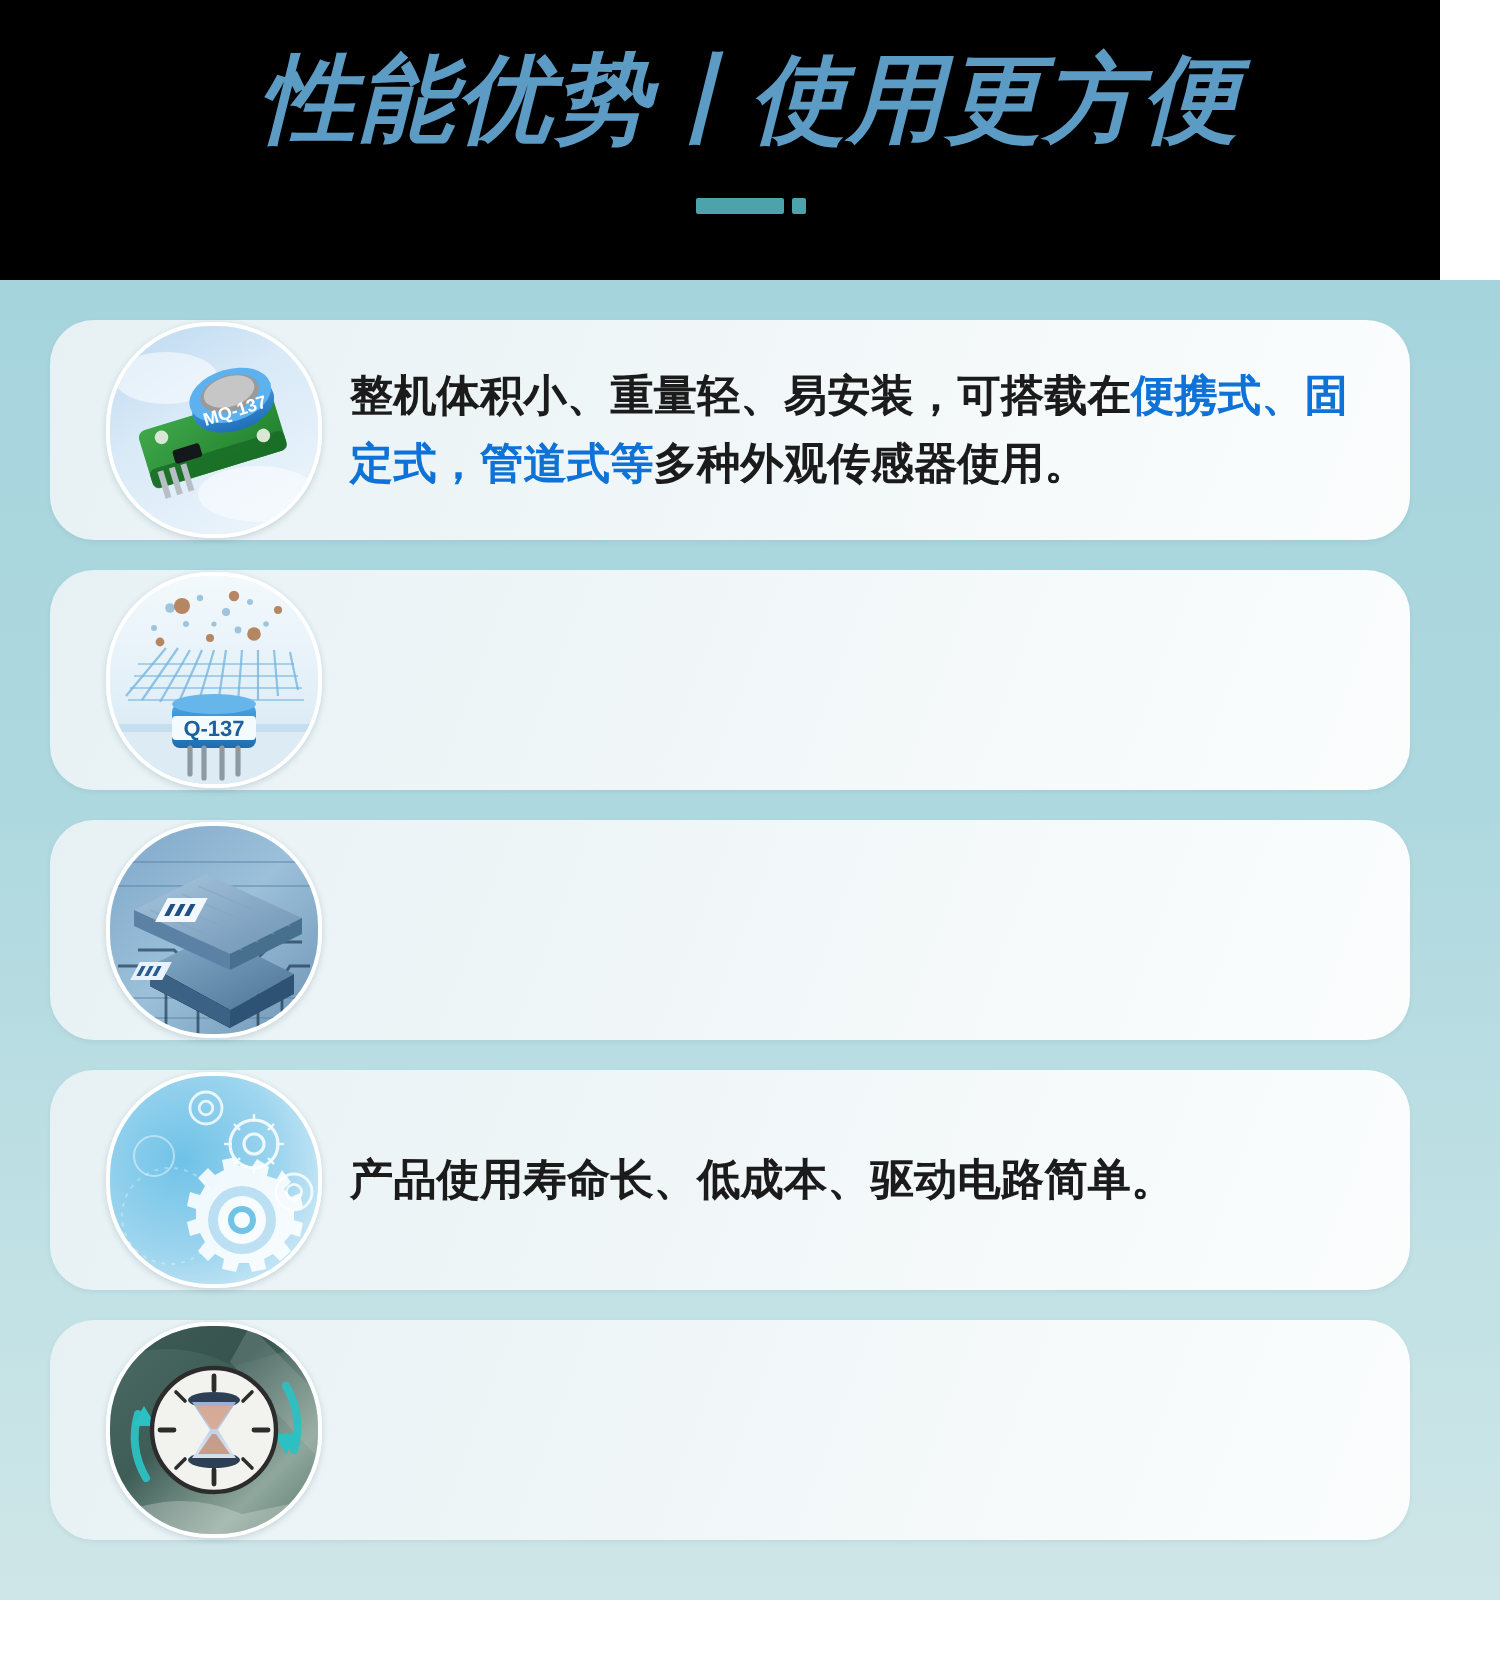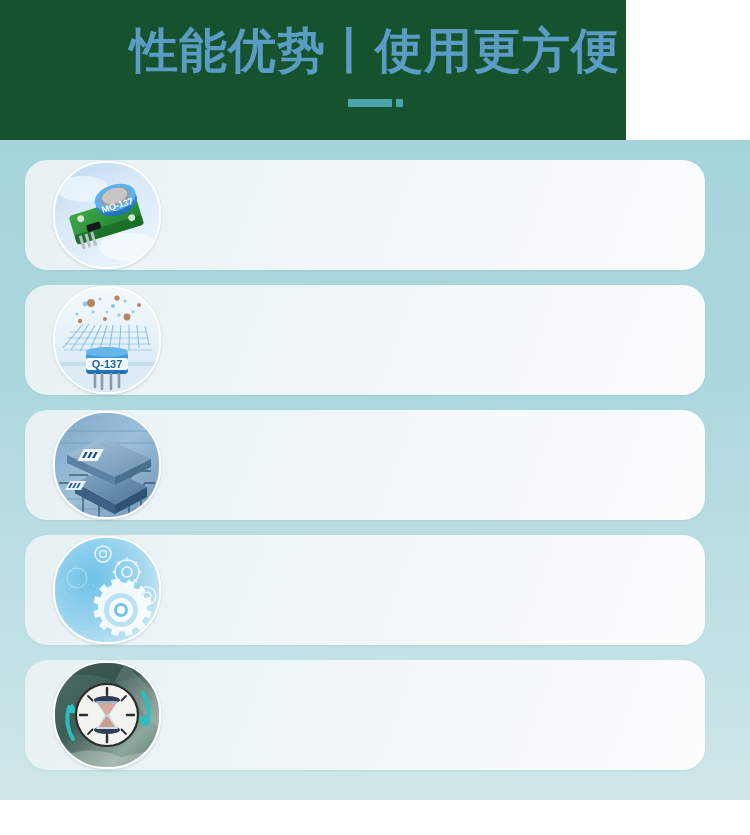--- a/index.html
+++ b/index.html
@@ -19,23 +19,24 @@
     width: 750px;
     height: 835px;
     background: #ffffff;
     overflow: hidden;
   }
 
   
   .header {
     position: absolute;
     top: 0; left: 0;
-    width: 626px;
+    width: 720px;
     height: 140px;
-    background: #14532d;
+    background: #000000;
+    font-style: italic;
   }
   .header-title {
     position: absolute;
     top: 22px;
     left: 0;
     width: 750px;
     text-align: center;
     font-size: 48px;
     font-weight: bold;
     letter-spacing: 1px;
@@ -183,20 +184,21 @@
             <rect x="26" y="64" width="3" height="14" fill="#b8bfc4"></rect>
             <rect x="32" y="64" width="3" height="14" fill="#b8bfc4"></rect>
             <ellipse cx="66" cy="43" rx="21" ry="13" fill="url(#capG)"></ellipse>
             <ellipse cx="66" cy="38" rx="21" ry="13" fill="#5cb1ee"></ellipse>
             <ellipse cx="66" cy="37" rx="15" ry="9" fill="#9a9a9a"></ellipse>
             <ellipse cx="66" cy="36" rx="13" ry="7.5" fill="#c6c6c6"></ellipse>
             <text x="66" y="49" font-family="'Liberation Sans',sans-serif" font-size="9" font-weight="bold" fill="#ffffff" text-anchor="middle">MQ-137</text>
           </g>
         </svg>
       </div>
+      <div class="card-text"><span>整机体积小、重量轻、易安装，可搭载在</span><span class="hl">便携式、固定式，管道式等</span><span>多种外观传感器使用。</span></div>
     </div>
 
     <div class="card">
       <div class="card-icon-wrap">
         <svg viewBox="0 0 104 104">
           <defs>
             <linearGradient id="skyB" x1="0" y1="0" x2="0" y2="1">
               <stop offset="0%" stop-color="#f3f9fc"></stop>
               <stop offset="55%" stop-color="#e3f0f8"></stop>
               <stop offset="100%" stop-color="#cfe4f0"></stop>
@@ -366,20 +368,21 @@
             </g>
           </g>
           <g fill="none" stroke="#ffffff" stroke-width="1.4" opacity="0.8">
             <circle cx="48" cy="16" r="8"></circle>
               <circle cx="48" cy="16" r="3.4"></circle>
             <circle cx="92" cy="58" r="9"></circle>
               <circle cx="92" cy="58" r="3.8"></circle>
           </g>
         </svg>
       </div>
+      <div class="card-text"><span>产品使用寿命长、低成本、驱动电路简单。</span></div>
     </div>
 
     <div class="card">
       <div class="card-icon-wrap">
         <svg viewBox="0 0 104 104">
           <defs>
             <linearGradient id="grnBg" x1="0" y1="0" x2="1" y2="1">
               <stop offset="0%" stop-color="#4b6b63"></stop>
               <stop offset="40%" stop-color="#3e5d57"></stop>
               <stop offset="75%" stop-color="#8fa79c"></stop>

